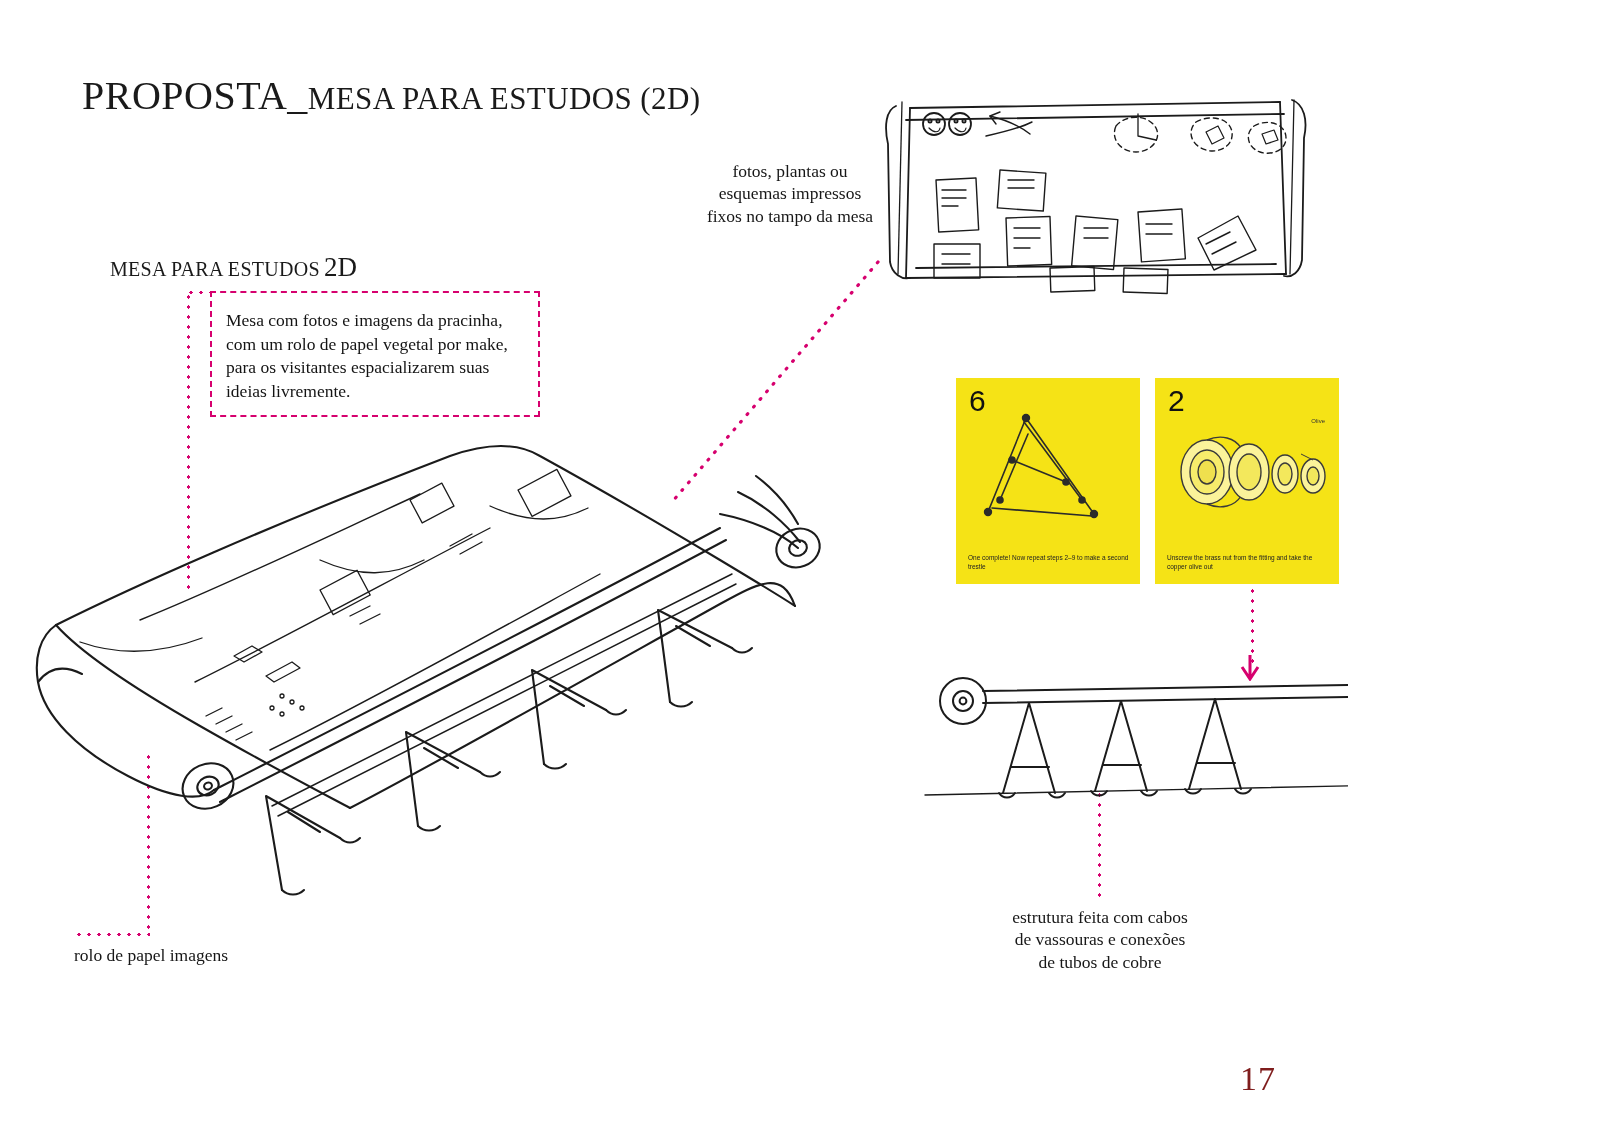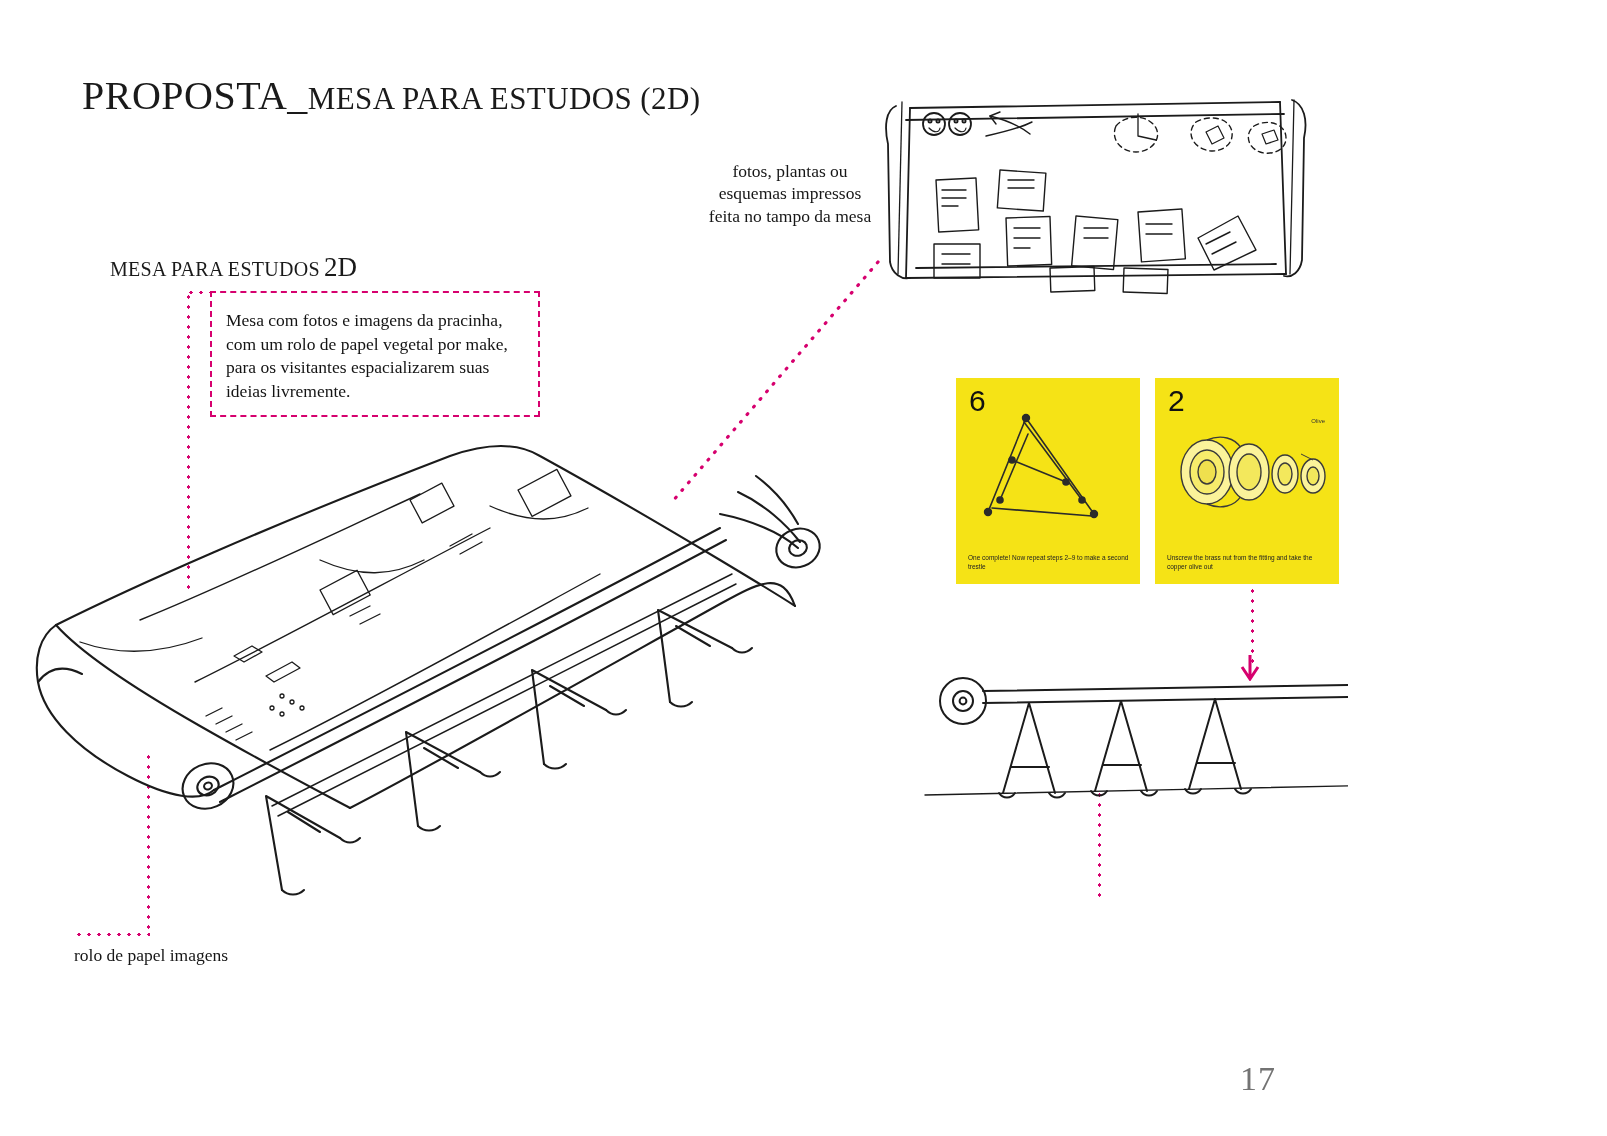--- a/index.html
+++ b/index.html
@@ -91,21 +91,21 @@
   }
 
   .diagleader { position: absolute; }
 
   
   #page-number {
     position: absolute;
     right: 72px;
     bottom: 38px;
     font-size: 34px;
-    color: #737373;
+    color: #7f1d1d;
     letter-spacing: 1px;
     text-align: center;
   }
 
   
   .sketch { position: absolute; }
   .sketch svg { display: block; overflow: visible; }
 
   
   .card-yellow {
@@ -191,26 +191,27 @@
     <div class="callout-text">Mesa com fotos e imagens da pracinha, com um rolo de papel vegetal por make, para os visitantes espacializarem suas ideias livremente.</div>
   </div>
 
   <div class="dotline v" style="left:186px; top:292px; height:300px;"></div>
   <div class="dotline h" style="left:186px; top:290px; width:28px;"></div>
 
   <div class="dotline v" style="left:146px; top:752px; height:182px;"></div>
   <div class="dotline h" style="left:74px; top:932px; width:76px;"></div>
   <div class="txt" style="left:74px; top:944px; width:230px;">rolo de papel imagens</div>
 
-  <div class="txt center" style="left:705px; top:160px; width:170px;">fotos, plantas ou esquemas impressos feita no tampo da mesa</div>
+  <div class="txt center" style="left:705px; top:160px; width:170px;">fotos, plantas ou esquemas impressos fixos no tampo da mesa</div>
 
   <svg class="diagleader" style="left:660px; top:250px;" width="240" height="270">
     <line x1="218" y1="12" x2="12" y2="252" stroke="#d6006e" stroke-width="3.2" stroke-linecap="round" stroke-dasharray="1 9"></line>
   </svg>
 
+  <div class="txt center" style="left:1010px; top:906px; width:180px;">estrutura feita com cabos de vassouras e conexões de tubos de cobre</div>
   <div class="dotline v" style="left:1097px; top:790px; height:108px;"></div>
 
   <div class="dotline v" style="left:1250px; top:586px; height:82px;"></div>
   <svg class="diagleader" style="left:1238px; top:655px;" width="30" height="26">
     <path d="M12 0 L12 22 M4 12 L12 24 L20 12" fill="none" stroke="#d6006e" stroke-width="3"></path>
   </svg>
 
   <div class="sketch" style="left:20px; top:420px;">
     <svg width="840" height="500" viewBox="0 0 840 500">
       <g fill="none" stroke="#1b1b1b" stroke-width="2.1" stroke-linecap="round" stroke-linejoin="round">

